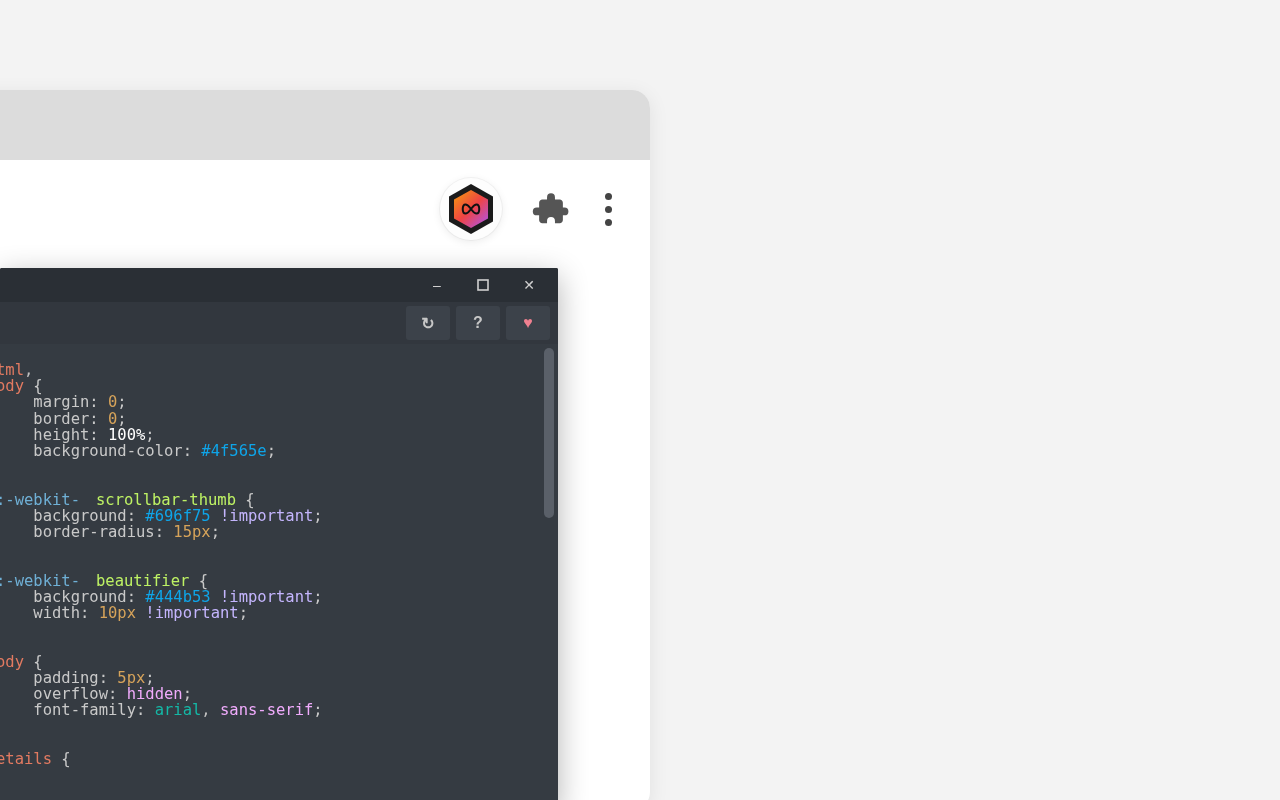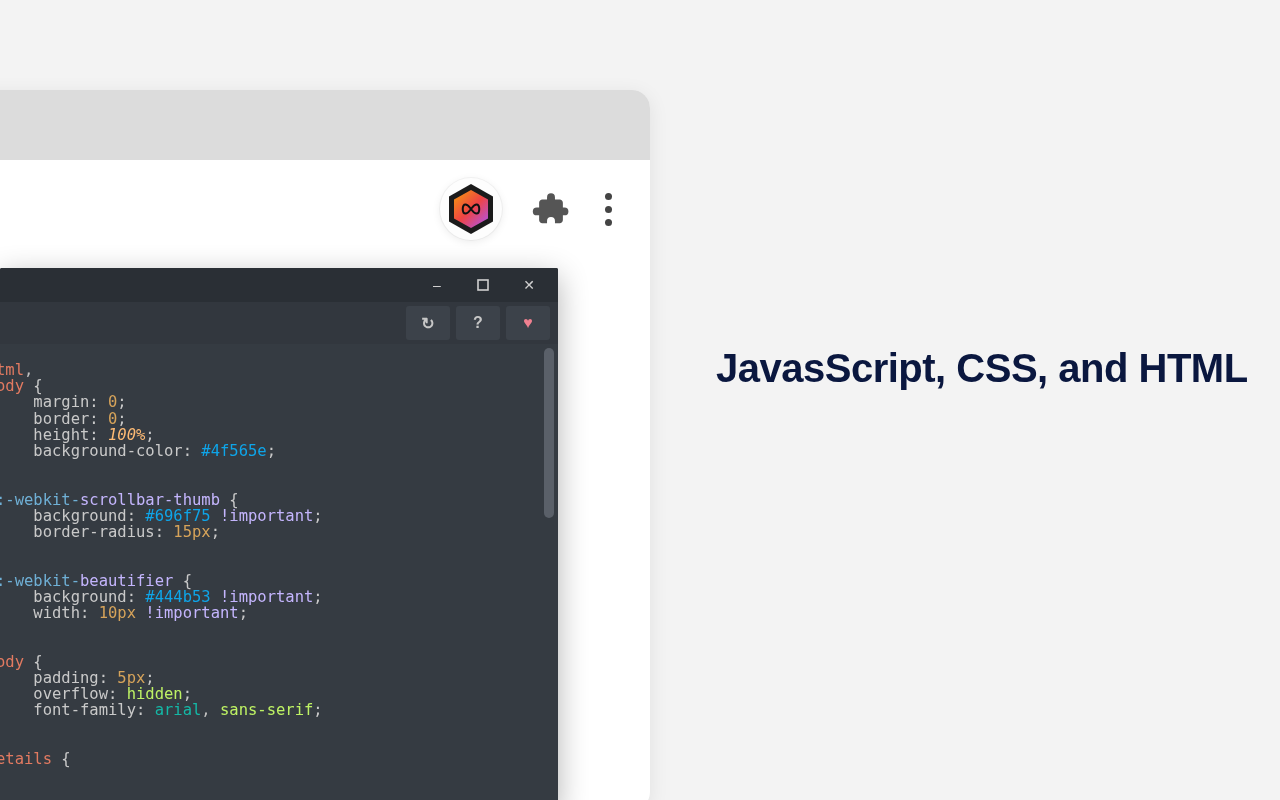--- a/index.html
+++ b/index.html
@@ -147,28 +147,28 @@
     font-family: "Consolas", "Menlo", monospace;
     font-size: 15.5px;
     line-height: 16.2px;
     white-space: pre;
     padding: 18px 0 0 0;
     color: #c9c9c9;
     margin-left: -4px;
   }
   .sel-tag { color: #e27a61; }
   .sel-pseudo-col { color: #6fb0d6; }
-  .sel-pseudo-name { color: #c4b5fd; }
+  .sel-pseudo-name { color: #bef264; margin-left: 16px; }
   .prop { color: #c9c9c9; }
   .num { color: #d6a35a; }
   .hexcol { color: #0ea5e9; }
   .kw-important { color: #c4b5fd; }
   .kw-arial { color: #14b8a6; }
-  .kw-val { color: #bef264; text-align: center; }
-  .pct { color: #fdba74; font-style: italic; }
+  .kw-val { color: #f0abfc; text-align: center; }
+  .pct { color: #ffffff; }
   .punct { color: #c9c9c9; }
   .brace { color: #c9c9c9; }
   .comma { color: #c0c0c0; }
 
   
   .copy {
     position: absolute;
     left: 716px;
     top: 346px;
     width: 540px;
@@ -267,14 +267,13 @@
 <span class="prop">    overflow: </span><span class="kw-val">hidden</span><span class="punct">;</span>
 <span class="prop">    font-family: </span><span class="kw-arial">arial</span><span class="comma">, </span><span class="kw-val">sans-serif</span><span class="punct">;</span>
 
 
 <span class="sel-tag">etails</span><span class="brace"> {</span>
 </pre>
   </div>
 </div>
 
 <div class="copy">
-  <h1>JavasScript, CSS, and HTML</h1>
 </div>
 
 </body></html>

